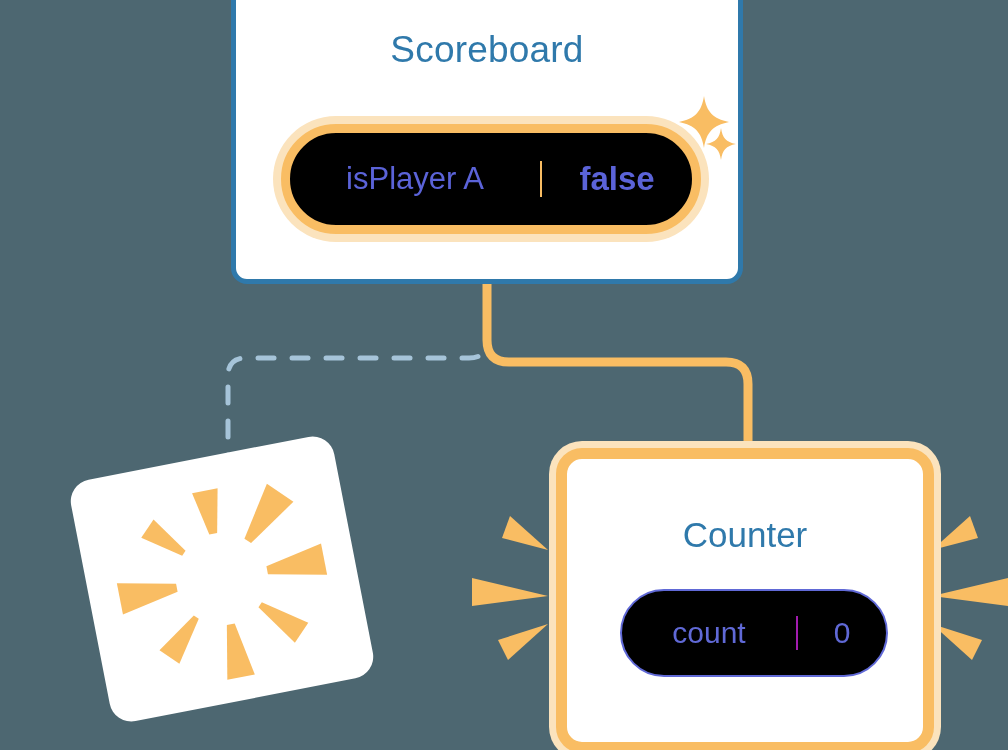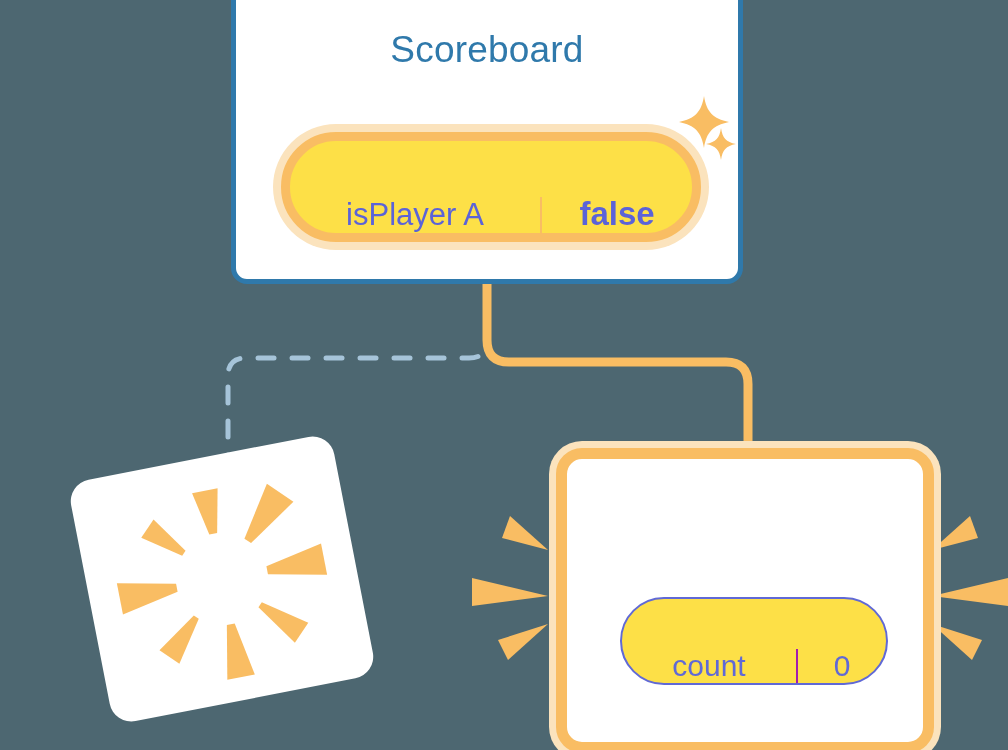--- a/index.html
+++ b/index.html
@@ -54,24 +54,23 @@
     color: #2f79ab;
     font-size: 37px;
     letter-spacing: 0.2px;
     line-height: 1;
   }
 
   
   .pill {
     position: absolute;
     display: flex;
-    align-items: flex-end;
-    background: #fde047;
-    box-sizing: border-box;
-    margin-top: 8px;
+    align-items: center;
+    background: #000000;
+    box-sizing: border-box;
   }
   .pill .pill-key,
   .pill .pill-val {
     display: flex;
     align-items: center;
     justify-content: center;
     box-sizing: border-box;
   }
 
   
@@ -251,20 +250,21 @@
   </svg>
   <svg class="side-burst" id="counter-burst-right" width="86" height="186" viewBox="0 0 86 186">
     <g fill="#f9bd63">
       <polygon points="0,56 38,22 46,44"></polygon>
       <polygon points="0,102 76,84 76,112"></polygon>
       <polygon points="0,130 40,166 50,146"></polygon>
     </g>
   </svg>
 
   <div id="counter-card">
+    <div id="counter-title">Counter</div>
 
     <div id="counter-pill" class="pill">
       <div class="pill-key">count</div>
       <div class="pill-val">0</div>
     </div>
   </div>
 
 </div>
 
 </body></html>

